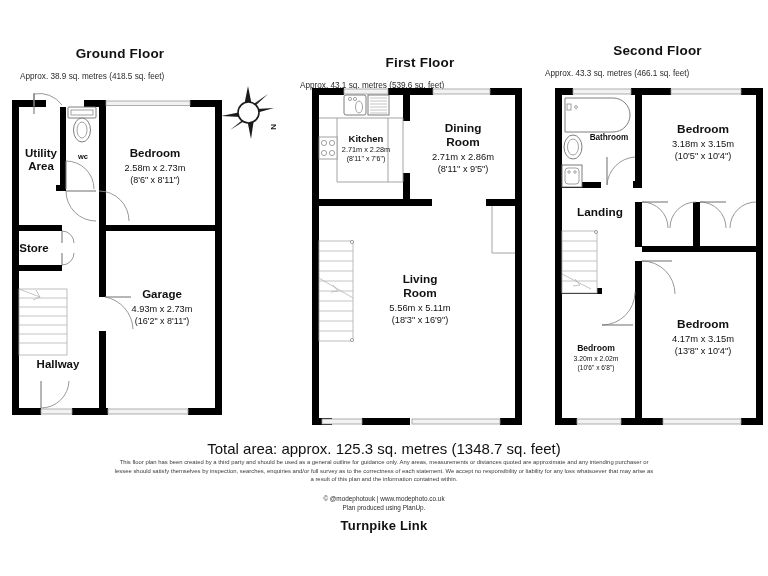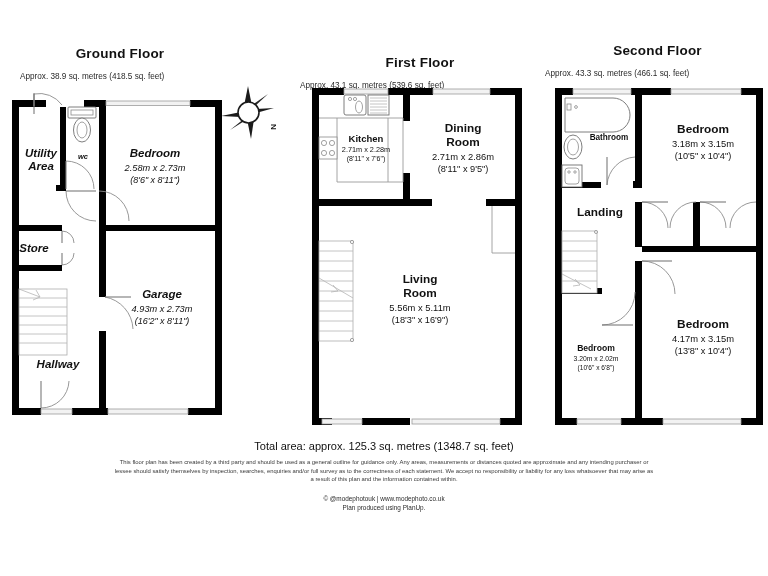--- a/index.html
+++ b/index.html
@@ -15,38 +15,38 @@
   .floor-sub{
     font-size:8.2px;text-align:left;color:#2a2a2a;margin-top:11px;
   }
   .titleblock{position:absolute;}
   #gf-title{left:20px;top:46px;width:200px;}
   #ff-title{left:300px;top:55px;width:240px;}
   #sf-title{left:545px;top:43px;width:225px;}
 
   svg{display:block;}
   .plan{position:absolute;}
-  #plan-ground{left:0px;top:85px;font-style:italic;}
+  #plan-ground{left:0px;top:85px;}
   #plan-first{left:300px;top:85px;}
   #plan-second{left:545px;top:85px;}
 
   .wall{fill:#000000;}
   .thinline{fill:none;stroke:#9a9a9a;stroke-width:0.9;}
   .thinline2{fill:none;stroke:#b5b5b5;stroke-width:0.8;}
   .fixture{fill:#ffffff;stroke:#6f6f6f;stroke-width:0.9;}
   .fixture-l{fill:#ffffff;stroke:#8a8a8a;stroke-width:0.8;}
   .door-arc{fill:none;stroke:#8c8c8c;stroke-width:0.9;}
   .door-leaf{fill:none;stroke:#7a7a7a;stroke-width:1.1;}
   .win{fill:#f2f2f2;stroke:#9c9c9c;stroke-width:0.8;}
   .stair{fill:#ffffff;stroke:#adadad;stroke-width:0.8;}
   .rlabel{font-family:"Liberation Sans",sans-serif;text-anchor:middle;fill:#111;}
   .rname{font-weight:bold;}
 
   .footer{position:absolute;left:0;right:0;text-align:center;}
-  #total-area{top:440px;font-size:11px;font-weight:normal;color:#111;}
+  #total-area{top:440px;font-size:15px;font-weight:normal;color:#111;}
   #disclaimer{top:458px;font-size:5.9px;line-height:8.6px;color:#3a3a3a;
       width:540px;left:114px;text-align:center;}
   #credit{top:494px;font-size:6.4px;line-height:9.4px;color:#2b2b2b;}
   #brand{top:518px;font-size:13px;font-weight:bold;color:#111;letter-spacing:.2px;}
 
   #compass{position:absolute;left:218px;top:82px;}
   .compass-star{fill:#1b1b1b;}
   .compass-circle{fill:#ffffff;stroke:#1b1b1b;stroke-width:1.6;}
   .compass-n{font-size:8px;font-weight:bold;fill:#111;font-family:"Liberation Sans",sans-serif;}
 </style>
@@ -380,14 +380,15 @@
       </g>
     </svg>
   </div>
 
   <div class="footer" id="total-area">Total area: approx. 125.3 sq. metres (1348.7 sq. feet)</div>
   <div class="footer" id="disclaimer">This floor plan has been created by a third party and should be used as a general outline for guidance only. Any areas, measurements or distances quoted are approximate and any intending purchaser or lessee should satisfy themselves by inspection, searches, enquiries and/or full survey as to the correctness of each statement. We accept no responsibility or liability for any loss whatsoever that may arise as a result of this plan and the information contained within.</div>
   <div class="footer" id="credit">
     <div>© @modephotouk | www.modephoto.co.uk</div>
     <div>Plan produced using PlanUp.</div>
   </div>
+  <div class="footer" id="brand">Turnpike Link</div>
 
 </div>
 
 </body></html>

